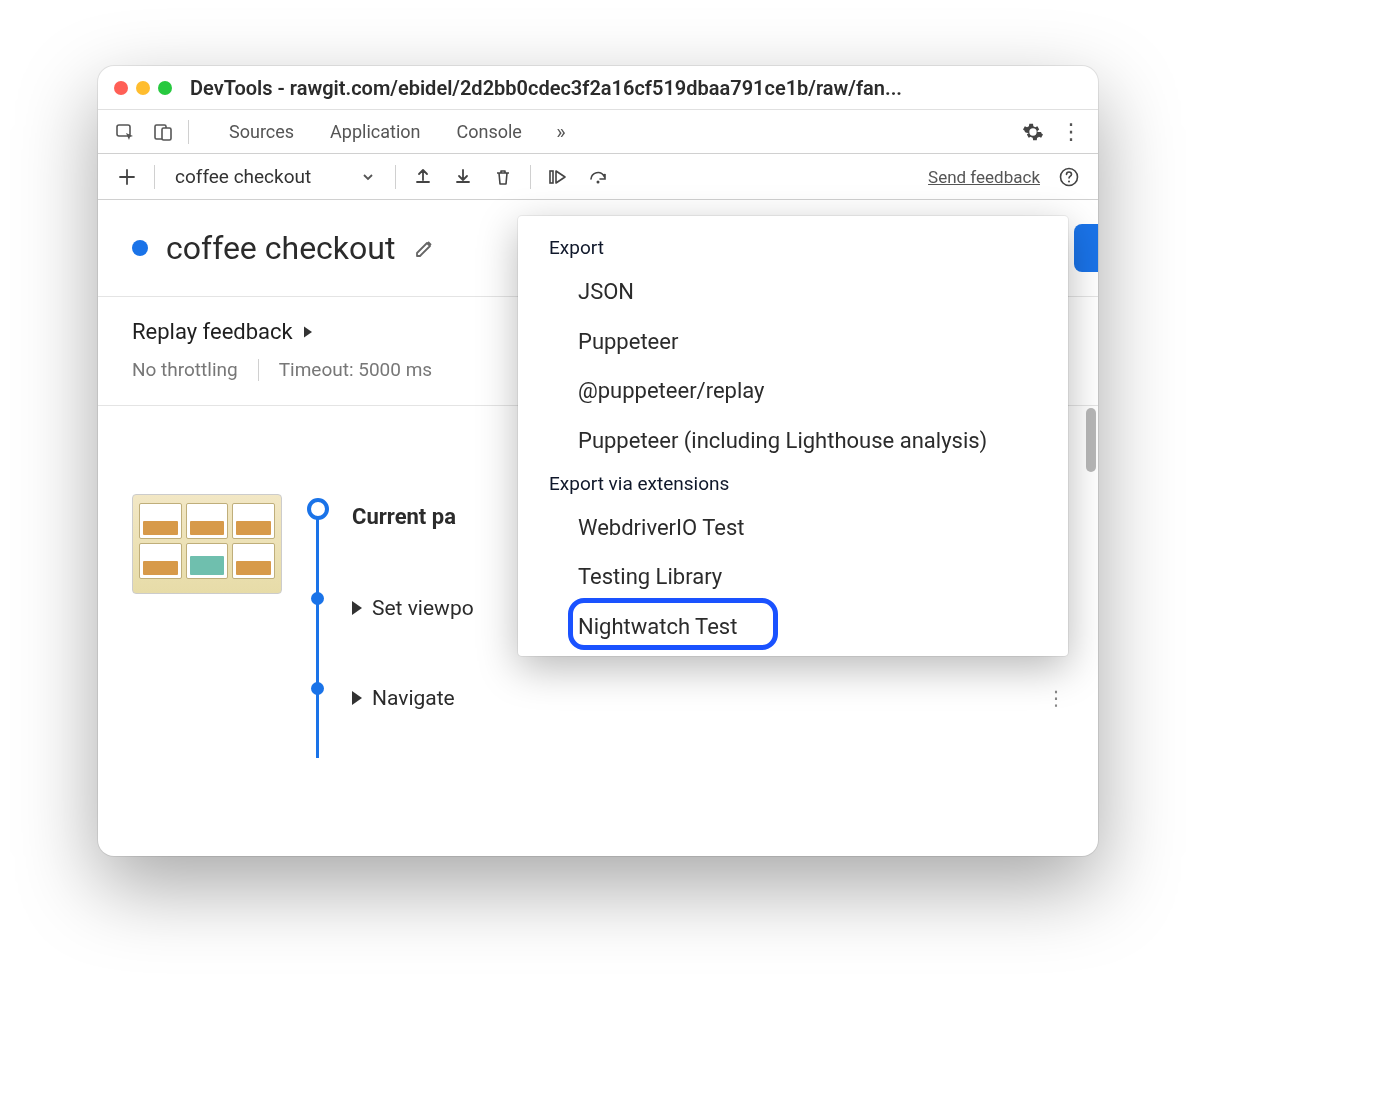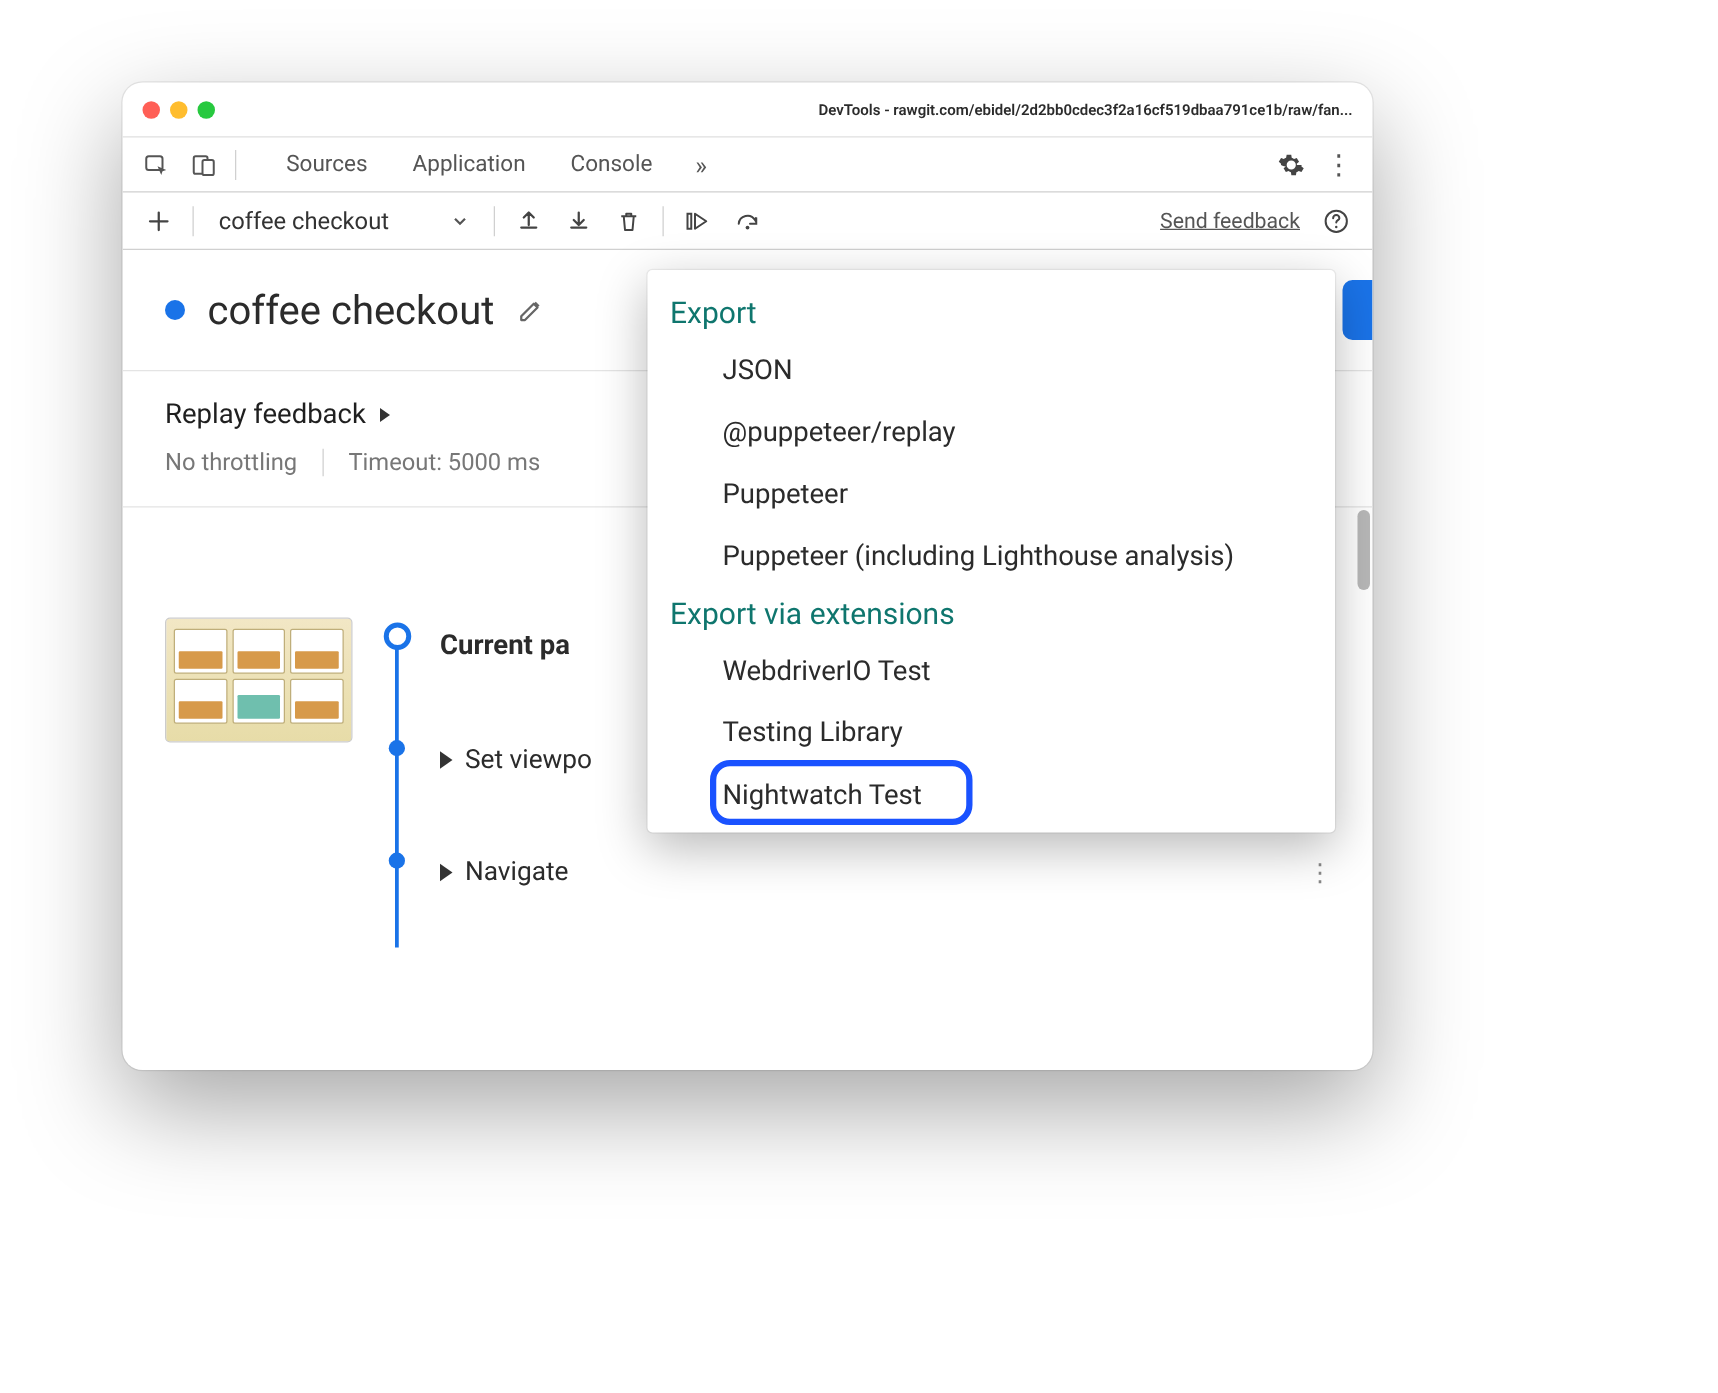--- a/index.html
+++ b/index.html
@@ -33,27 +33,26 @@
     border-bottom: 1px solid #e0e0e0;
     gap: 10px;
   }
   .traffic-lights { display: flex; gap: 8px; margin-right: 8px;}
   .dot { width: 14px; height: 14px; border-radius: 50%; }
   .dot.red { background: #ff5f56; }
   .dot.yellow { background: #ffbd2e; }
   .dot.green { background: #27c93f; }
   .window-title {
     font-weight: 600;
-    font-size: 12px;
+    font-size: 20px;
     color: #2b2b2b;
     white-space: nowrap;
     overflow: hidden;
     text-overflow: ellipsis;
     flex: 1;
-    text-align: right;
   }
   
   .tabs-row {
     height: 44px;
     display: flex;
     align-items: center;
     border-bottom: 1px solid #d0d0d0;
     padding: 0 10px;
     gap: 4px;
   }
@@ -216,22 +215,22 @@
     left:420px;
     top:150px;
     width:550px;
     background:#fff;
     border-radius:4px;
     box-shadow: 0 12px 40px rgba(0,0,0,0.28), 0 0 0 1px rgba(0,0,0,0.06);
     padding: 14px 0 4px;
     z-index:50;
   }
   .menu-header {
-    font-size:24px; color:#0f766e;
-    padding: 6px 18px 8px;
+    font-size:19px; color:#0f172a;
+    padding: 6px 31px 8px;
   }
   .menu-item {
     font-size:22px; color:#2b2b2b;
     padding: 10px 22px 10px 60px;
     line-height:1.35;
   }
   .menu-item.hover {
     background:#ececec;
   }
   .highlight-ring {
@@ -402,22 +401,22 @@
           <span>Navigate</span>
           <span class="row-dots">⋮</span>
         </div>
       </div>
     </div>
   </div>
 
   <div class="popover">
     <div class="menu-header">Export</div>
     <div class="menu-item">JSON</div>
+    <div class="menu-item">Puppeteer</div>
     <div class="menu-item">@puppeteer/replay</div>
-    <div class="menu-item">Puppeteer</div>
     <div class="menu-item">Puppeteer (including Lighthouse analysis)</div>
     <div class="menu-header">Export via extensions</div>
     <div class="menu-item">WebdriverIO Test</div>
     <div class="menu-item">Testing Library</div>
     <div class="menu-item">Nightwatch Test</div>
     <div class="highlight-ring" style="left:50px; bottom:6px; width:210px; height:52px;"></div>
   </div>
 
 </div>
 

